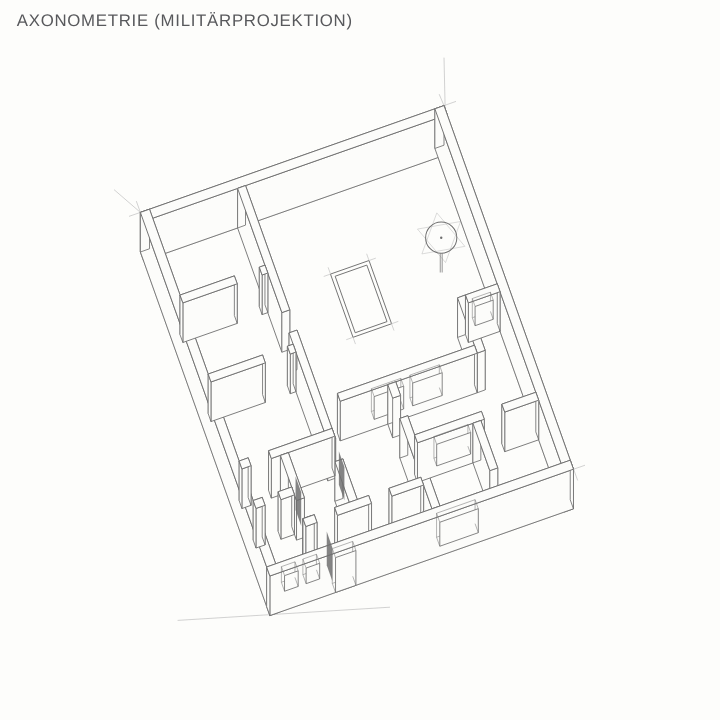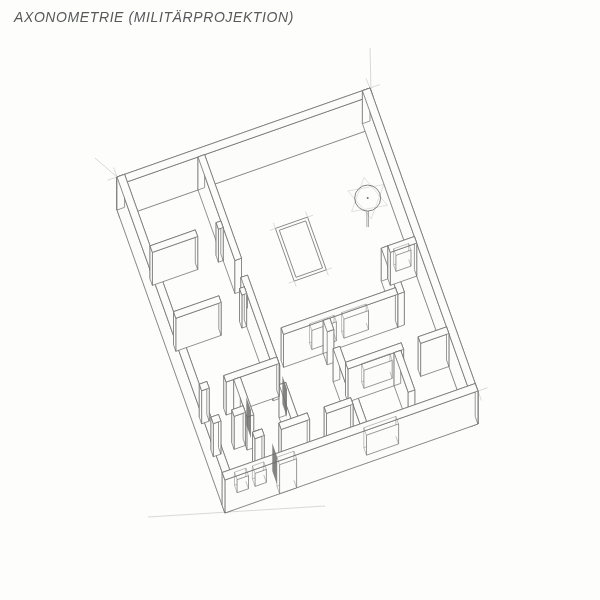--- a/index.html
+++ b/index.html
@@ -1,17 +1,17 @@
 <!DOCTYPE html>
 <html><head>
 <meta charset="utf-8">
 <style>
   html,body{margin:0;padding:0;}
   body{width:600px;height:600px;background:#fdfdfb;font-family:"Liberation Sans",sans-serif;overflow:hidden;}
-  .page{position:relative;width:474px;height:600px;background:#fdfdfb;font-style:italic;}
+  .page{position:relative;width:474px;height:600px;background:#fdfdfb;}
   .title{position:absolute;left:14px;top:9px;font-size:14px;letter-spacing:.6px;color:#58595c;font-weight:400;}
   svg{position:absolute;left:0;top:0;}
 </style>
 </head>
 <body>
 
 <div class="page">
   <svg id="drawing" width="600" height="600" viewBox="0 0 600 600">
       <polygon points="117.0,210.0 370.0,121.0 477.9,424.0 224.9,513.0" fill="none" stroke="#9b9b9b" stroke-width="0.6" stroke-linejoin="round" opacity="0.8"></polygon>
       <polygon points="127.2,214.9 365.1,131.2 467.6,419.2 229.7,502.8" fill="none" stroke="#9b9b9b" stroke-width="0.6" stroke-linejoin="round" opacity="0.8"></polygon>

